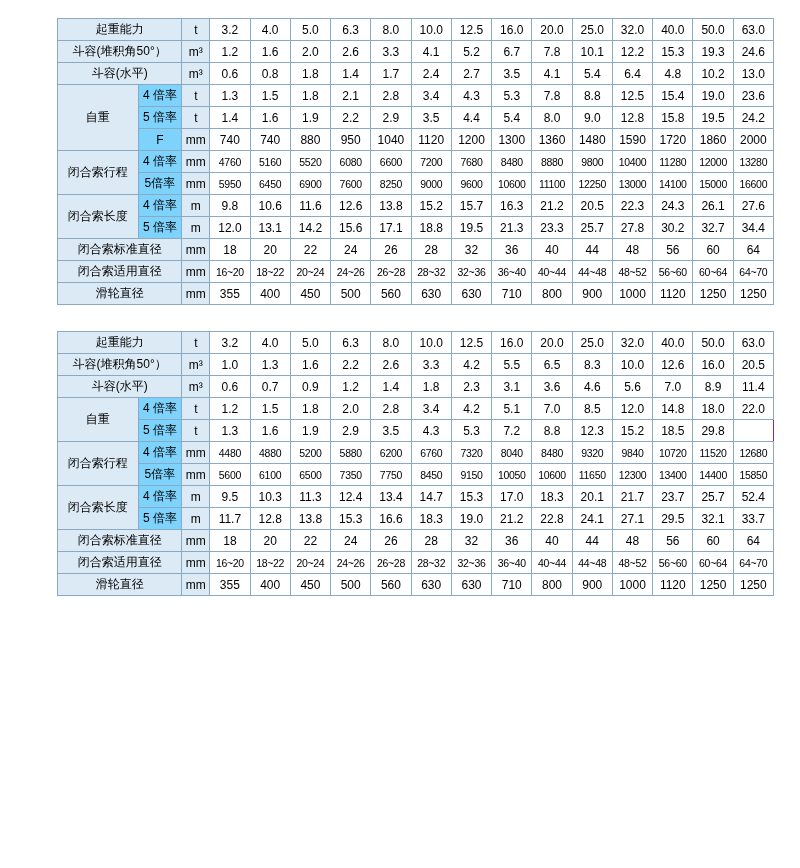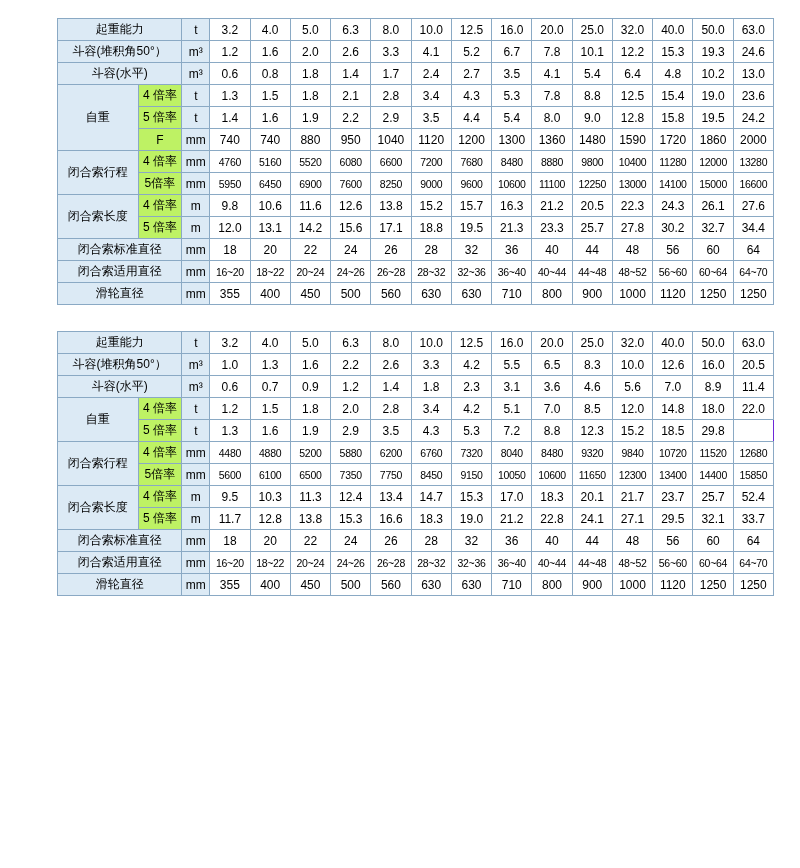--- a/index.html
+++ b/index.html
@@ -43,21 +43,21 @@
     padding: 0 1px;
     white-space: nowrap;
     overflow: hidden;
   }
   td.lbl {
     background: #dceaf5;
     font-size: 12.5px;
     width: 96px;
   }
   td.sublbl {
-    background: #bef264;
+    background: #7dd3fc;
     font-size: 12px;
     width: 48px;
   }
   td.unit {
     background: #dceaf5;
     font-size: 11.5px;
     width: 30px;
   }
   td.val {
     background: #ffffff;

